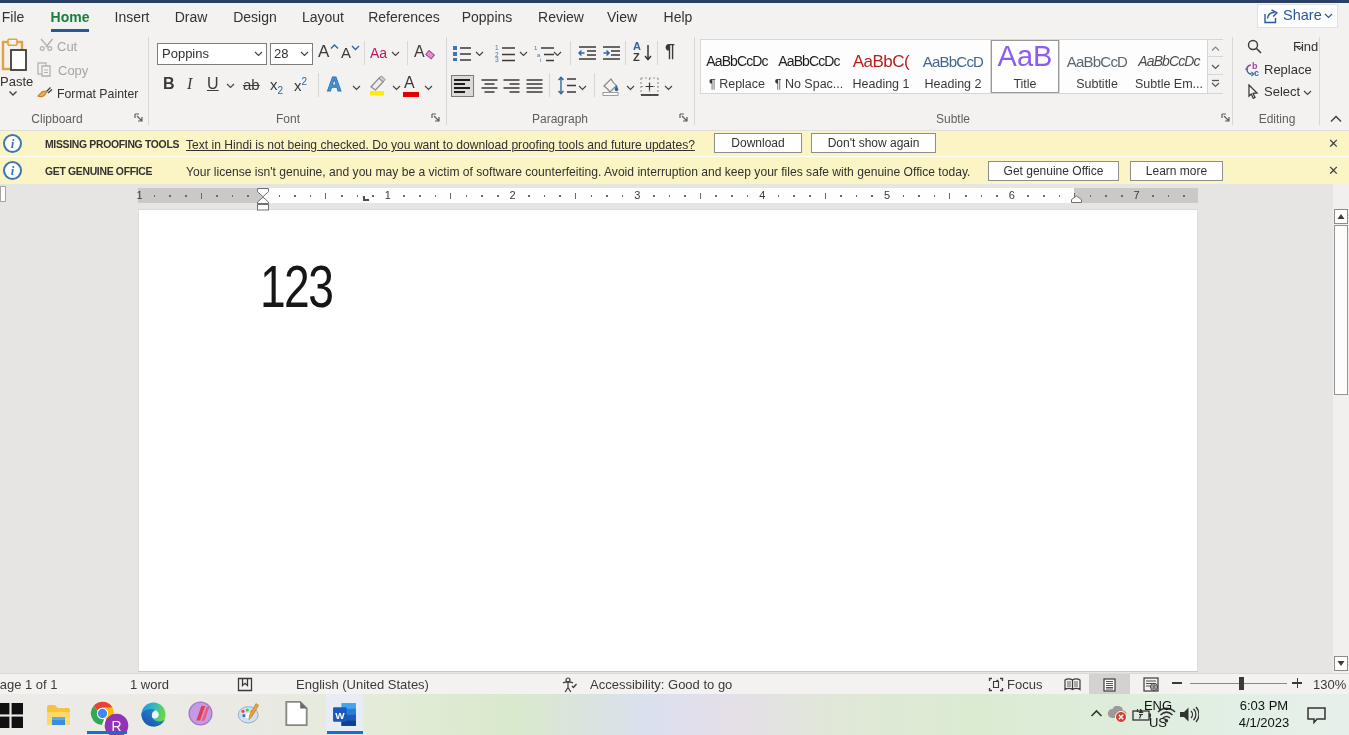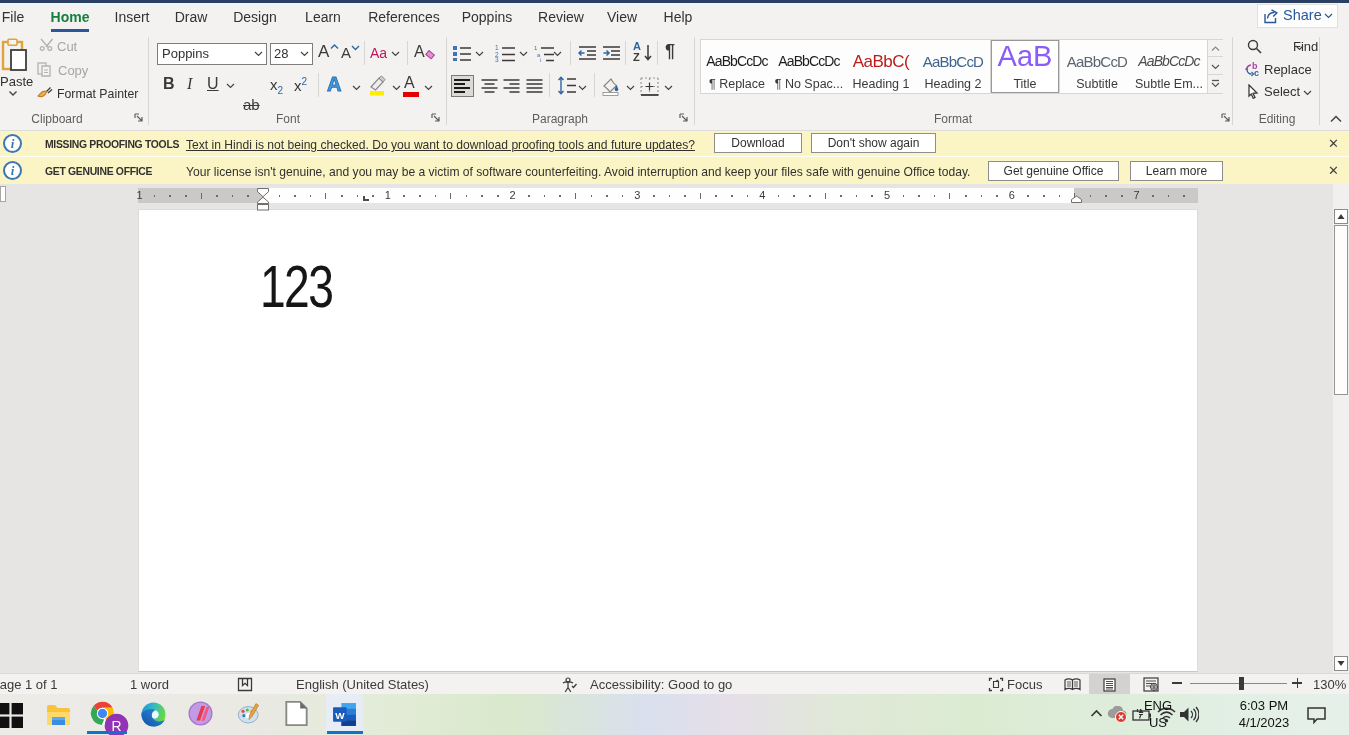--- a/index.html
+++ b/index.html
@@ -54,21 +54,21 @@
 </head>
 <body>
 <div class="abs" id="titlebar"></div>
 <div class="abs" id="titleglow"></div>
 <div class="abs" id="menubar">
   <span class="tab" style="left:13px;">File</span>
   <span class="tab home" style="left:70px;">Home</span>
   <span class="tab" style="left:132px;">Insert</span>
   <span class="tab" style="left:191px;">Draw</span>
   <span class="tab" style="left:255px;">Design</span>
-  <span class="tab" style="left:323px;">Learn</span>
+  <span class="tab" style="left:323px;">Layout</span>
   <span class="tab" style="left:404px;">References</span>
   <span class="tab" style="left:487px;">Poppins</span>
   <span class="tab" style="left:561px;">Review</span>
   <span class="tab" style="left:622px;">View</span>
   <span class="tab" style="left:678px;">Help</span>
 </div>
 <div class="abs" id="homeline"></div>
 <div class="abs" id="sharebtn"></div>
 <svg class="abs" style="left:1263px;top:8px;" width="16" height="16" viewBox="0 0 16 16">
     <path d="M2 6 v8.5 h10.5 V10" fill="none" stroke="#2b579a" stroke-width="1.4"></path>
@@ -136,21 +136,21 @@
 <svg class="abs" style="left:424px;top:50px;" width="12" height="11" viewBox="0 0 12 11">
     <rect x="3" y="2" width="7" height="5" transform="rotate(40 6 4)" fill="#e48fd0" stroke="#a33e93" stroke-width="1"></rect>
   </svg>
 
 <div class="abs" style="left:163px;top:75px;font-size:16px;font-weight:bold;color:#3b3a39;">B</div>
 <div class="abs" style="left:187px;top:75px;font-size:16px;font-style:italic;color:#3b3a39;font-family:'Liberation Serif',serif;">I</div>
 <div class="abs" style="left:207px;top:75px;font-size:16px;text-decoration:underline;color:#3b3a39;">U</div>
 <svg class="abs" style="left:226px;top:83px;" width="9" height="6" viewBox="0 0 9 6">
     <path d="M1 1 L4.5 4.5 L8 1" stroke="#444" stroke-width="1.2" fill="none"></path>
   </svg>
-<div class="abs" style="left:243px;top:76px;font-size:15px;color:#3b3a39;text-decoration:line-through;margin-top:20px;">ab</div>
+<div class="abs" style="left:243px;top:76px;font-size:15px;color:#3b3a39;text-decoration:line-through;">ab</div>
 <div class="abs" style="left:270px;top:76px;font-size:15px;color:#3b3a39;">x<span style="font-size:10px;color:#2b67a4;vertical-align:-4px;">2</span></div>
 <div class="abs" style="left:294px;top:76px;font-size:15px;color:#3b3a39;">x<span style="font-size:10px;color:#2b67a4;vertical-align:6px;">2</span></div>
 <div class="abs vsep" style="left:318px;top:73px;height:24px;"></div>
 <div class="abs" style="left:327px;top:73px;font-size:20px;font-weight:bold;color:#4a9bd8;-webkit-text-stroke:1px #2b76b9;">A</div>
 <svg class="abs" style="left:352px;top:85px;" width="9" height="6" viewBox="0 0 9 6">
     <path d="M1 1 L4.5 4.5 L8 1" stroke="#444" stroke-width="1.2" fill="none"></path>
   </svg>
 <svg class="abs" style="left:366px;top:74px;" width="22" height="22" viewBox="0 0 22 22">
   <path d="M5 13 L13 4 L17 8 L9.5 16 z" fill="#efedec" stroke="#8a8886" stroke-width="1.2"></path>
   <path d="M13 4 l2.5-2 3.5 3.5 -2 2.5 z" fill="#cfcdcb" stroke="#8a8886" stroke-width="1"></path>
@@ -300,21 +300,21 @@
     <path d="M1 6.5 L6 1.5 L11 6.5" stroke="#444" stroke-width="1.5" fill="none"></path>
   </svg>
 <div class="abs vsep" style="left:148px;"></div>
 <div class="abs vsep" style="left:446px;"></div>
 <div class="abs vsep" style="left:694px;"></div>
 <div class="abs vsep" style="left:1232px;"></div>
 <div class="abs vsep" style="left:1319px;"></div>
 <div class="abs grouplabel" style="left:57px;">Clipboard</div>
 <div class="abs grouplabel" style="left:288px;">Font</div>
 <div class="abs grouplabel" style="left:560px;">Paragraph</div>
-<div class="abs grouplabel" style="left:953px;">Format</div>
+<div class="abs grouplabel" style="left:953px;">Subtle</div>
 <div class="abs grouplabel" style="left:1277px;">Editing</div>
 <svg class="abs" style="left:134px;top:113px;" width="11" height="11" viewBox="0 0 11 11">
     <path d="M1 1 h4 M1 1 v4 M3 3 l5 5 M8 4 v4 h-4" stroke="#5f5d5b" stroke-width="1.2" fill="none"></path>
   </svg>
 <svg class="abs" style="left:431px;top:113px;" width="11" height="11" viewBox="0 0 11 11">
     <path d="M1 1 h4 M1 1 v4 M3 3 l5 5 M8 4 v4 h-4" stroke="#5f5d5b" stroke-width="1.2" fill="none"></path>
   </svg>
 <svg class="abs" style="left:679px;top:113px;" width="11" height="11" viewBox="0 0 11 11">
     <path d="M1 1 h4 M1 1 v4 M3 3 l5 5 M8 4 v4 h-4" stroke="#5f5d5b" stroke-width="1.2" fill="none"></path>
   </svg>

